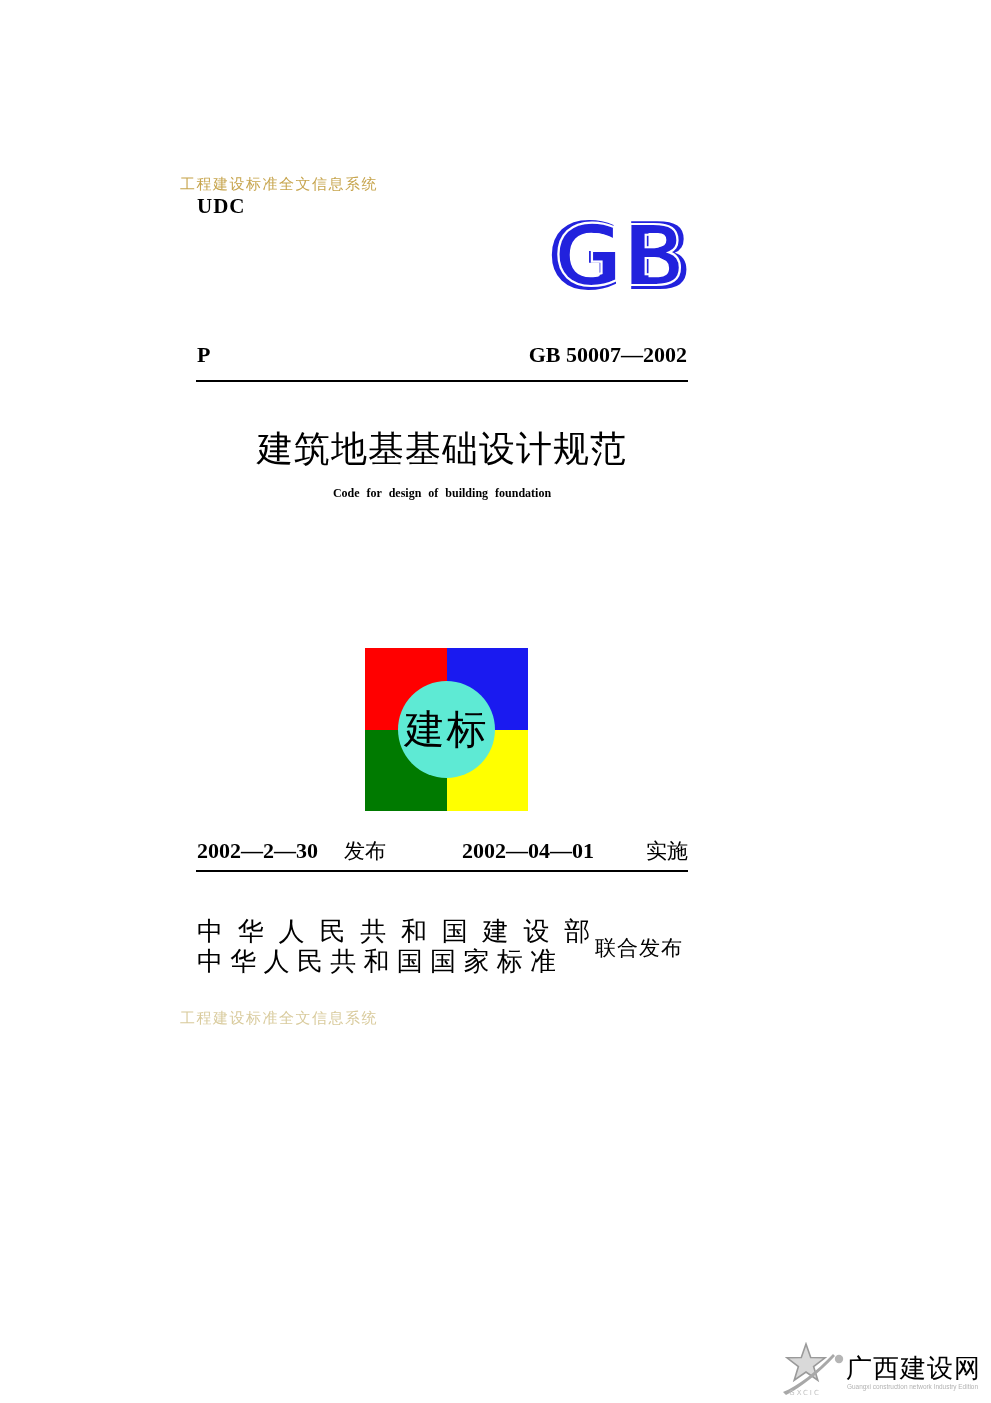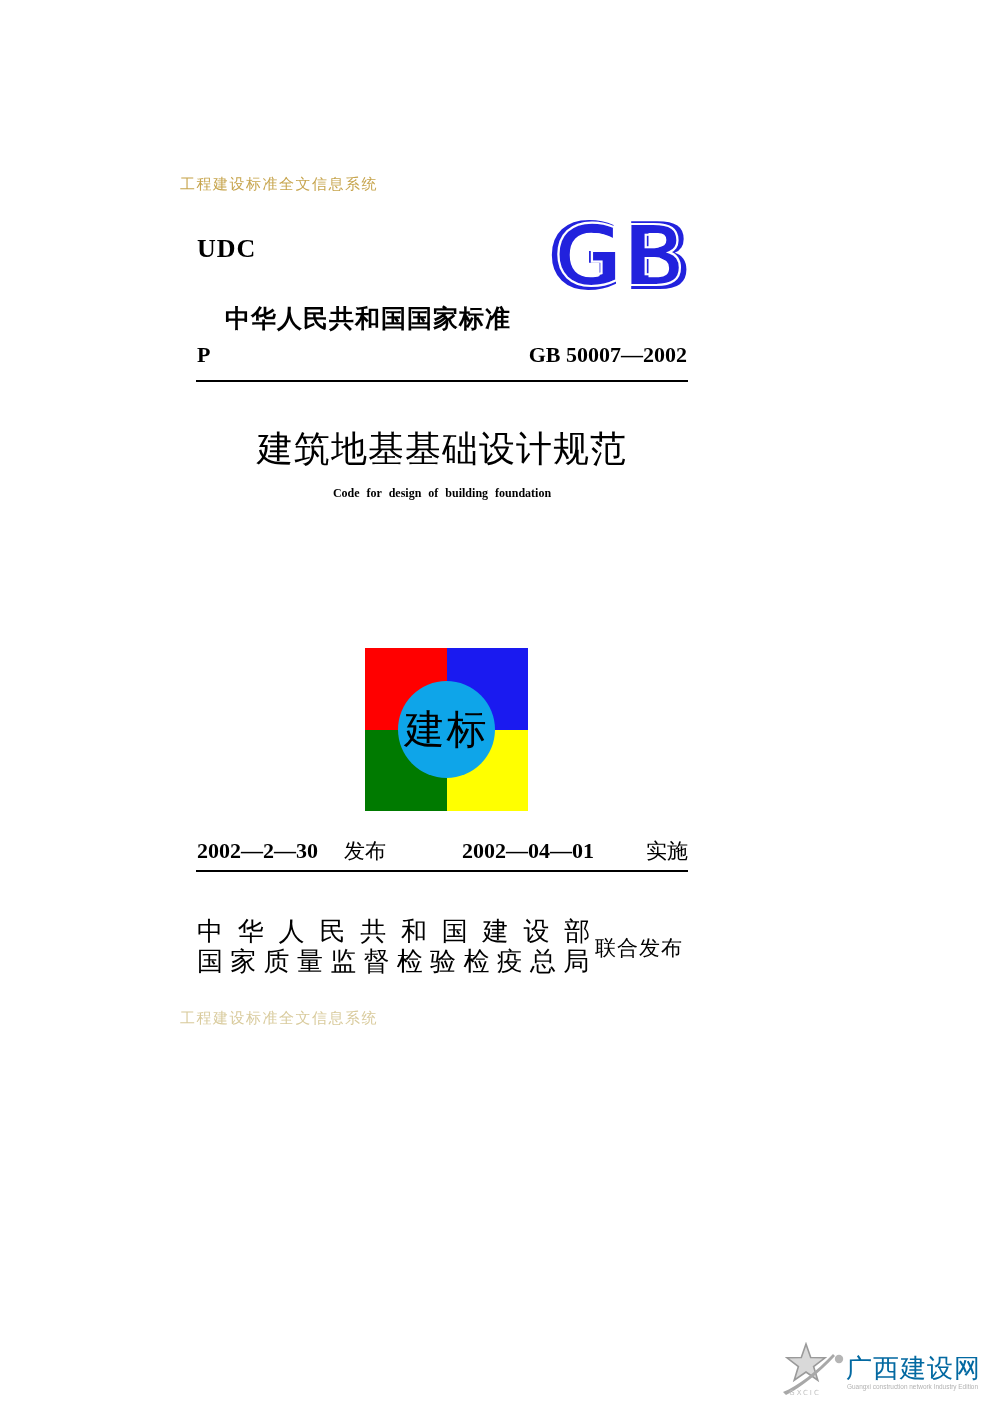--- a/index.html
+++ b/index.html
@@ -7,21 +7,21 @@
     position:relative; width:991px; height:1403px; background:#ffffff;
     font-family:"Liberation Sans", sans-serif; color:#000; overflow:hidden;
   }
   .abs { position:absolute; }
 
   .wm { font-size:15px; letter-spacing:1.5px; white-space:nowrap; }
   .wm-top { left:180px; top:175px; }
   .wm-bottom { left:180px; top:1009px; }
 
   .udc { left:197px; top:194px; font-family:"Liberation Serif", serif;
-         font-weight:bold; font-size:26px; letter-spacing:1px;margin-top:40px; }
+         font-weight:bold; font-size:21px; letter-spacing:1px; }
 
   .gb-logo { left:545px; top:212px; width:150px; height:84px; }
 
   .std-heading { left:225px; top:302px; font-size:25px; font-weight:bold; letter-spacing:1px; white-space:nowrap; }
 
   .class-code { left:197px; top:342px; font-family:"Liberation Serif", serif; font-weight:bold; font-size:22px; }
   .std-number { right:304px; top:342px; font-family:"Liberation Serif", serif; font-weight:bold; font-size:22px; white-space:nowrap; }
 
   .rule { left:196px; width:492px; height:2px; background:#000; }
   .rule-top { top:380px; }
@@ -30,21 +30,21 @@
   .title-cn { left:196px; width:492px; top:425px; text-align:center;
               font-size:36px; font-weight:normal; letter-spacing:1px; white-space:nowrap; }
   .title-en { left:196px; width:492px; top:486px; text-align:center;
               font-family:"Liberation Serif", serif; font-weight:bold; font-size:12px; word-spacing:4px; white-space:nowrap; }
 
   .emblem { left:365px; top:648px; width:163px; height:163px; }
   .quad { position:absolute; width:50%; height:50%; }
   .q-tl { left:0; top:0; }  .q-tr { right:0; top:0; }
   .q-bl { left:0; bottom:0; } .q-br { right:0; bottom:0; }
   .disc { position:absolute; left:50%; top:50%; width:97px; height:97px;
-          margin:-48.5px 0 0 -48.5px; background:#0ea5e9; border-radius:50%;
+          margin:-48.5px 0 0 -48.5px; background:#5eead4; border-radius:50%;
           display:flex; align-items:center; justify-content:center; }
   .disc span { font-size:40px; letter-spacing:2px; color:#000; white-space:nowrap; }
 
   .dates-left  { left:197px; top:837px; display:flex; align-items:baseline; }
   .dates-right { right:303px; top:837px; display:flex; align-items:baseline;gap:26px; }
   .date-num   { font-family:"Liberation Serif", serif; font-weight:bold; font-size:22px; white-space:nowrap; }
   .date-label { margin-left:26px; font-size:21px; white-space:nowrap; }
 
   .pub { left:197px; top:916px; }
   .pub-line { font-size:26px; line-height:30px; white-space:nowrap; }
@@ -67,21 +67,20 @@
 
   <div class="abs udc">UDC</div>
 
   <div class="abs gb-logo">
     <svg width="150" height="84" viewBox="0 0 150 84">
       <text x="75" y="77" text-anchor="middle" font-family="'DejaVu Sans', sans-serif" font-size="92" font-weight="bold" fill="#2222dd">GB</text>
       <text x="75" y="73" text-anchor="middle" font-family="'DejaVu Sans', sans-serif" font-size="83" font-weight="bold" fill="none" stroke="#ffffff" stroke-width="2.2">GB</text>
     </svg>
   </div>
 
-  <div class="abs std-heading">中华人民共和国国家标准</div>
 
   <div class="abs class-code">P</div>
 
   <div class="abs std-number">GB 50007—2002</div>
 
   <div class="abs rule rule-top"></div>
 
   <div class="abs title-cn">建筑地基基础设计规范</div>
 
   <div class="abs title-en">Code for design of building foundation</div>
@@ -103,33 +102,33 @@
 
   <div class="abs dates-right">
     <span class="date-num">2002—04—01</span>
     <span class="date-label">实施</span>
   </div>
 
   <div class="abs rule rule-bottom"></div>
 
   <div class="abs pub">
     <div class="pub-line pub-line-1">中华人民共和国建设部</div>
-    <div class="pub-line pub-line-2">国家质量监督检验检疫总局</div>
+    <div class="pub-line pub-line-2">中华人民共和国国家标准</div>
   </div>
 
   <div class="abs joint">联合发布</div>
 
   <div class="abs wm wm-bottom" style="color: rgb(217, 203, 157);">工程建设标准全文信息系统</div>
 
   <div class="abs star-logo">
     <svg width="72" height="58" viewBox="0 0 72 58">
       <polygon points="26,2 30.7,15.5 45,15.8 33.6,24.5 37.8,38.2 26,30 14.2,38.2 18.4,24.5 7,15.8 21.3,15.5" fill="#d9d9d9" stroke="#9a9a9a" stroke-width="1.6"></polygon>
       <path d="M3 50 C 18 44, 36 30, 53 12 L55 14 C 40 30, 22 45, 6 53 Z" fill="#a8a8a8"></path>
       <circle cx="59" cy="17" r="4.2" fill="#b5b5b5"></circle>
       <text x="25" y="53" text-anchor="middle" font-size="7" fill="#c3c3c3" letter-spacing="2" font-family="'DejaVu Sans', sans-serif">GXCIC</text>
     </svg>
   </div>
 
-  <div class="abs site-name" style="color: #0369a1;">广西建设网</div>
+  <div class="abs site-name" style="color: #000000;">广西建设网</div>
 
   <div class="abs site-caption">Guangxi construction network Industry Edition</div>
 
 </div>
 
 </body></html>

